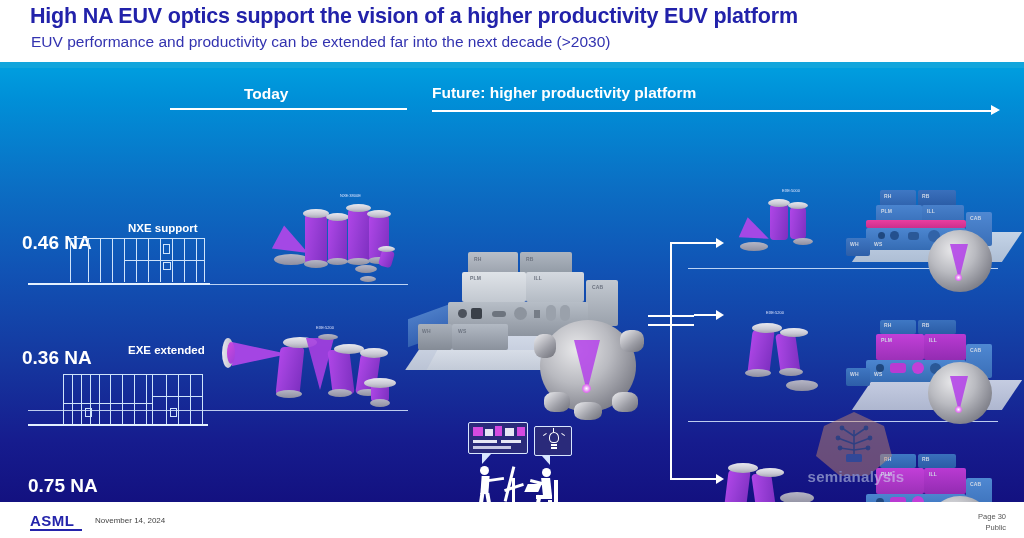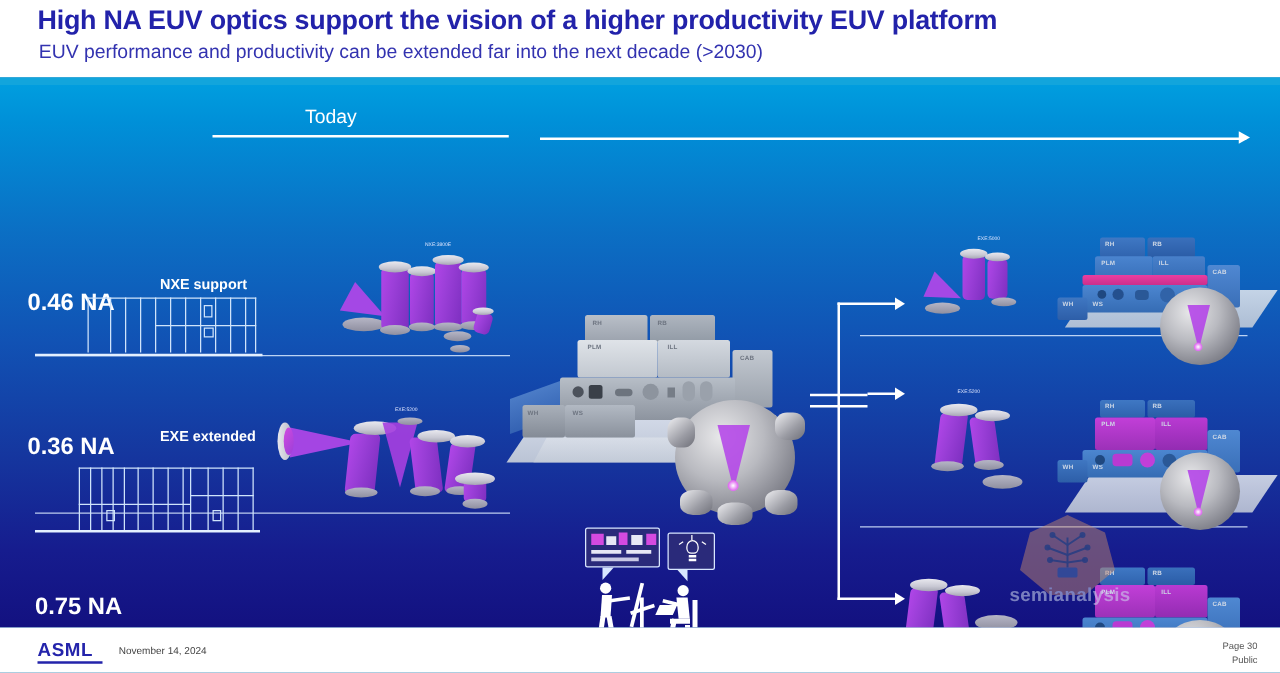--- a/index.html
+++ b/index.html
@@ -2,21 +2,21 @@
 <html><head>
 <meta charset="utf-8">
 <style>
   * { box-sizing: border-box; margin: 0; padding: 0; }
   html, body {
     width: 1024px; height: 538px;
     background: #ffffff;
     font-family: "Liberation Sans", sans-serif;
     overflow: hidden;
   }
-  #slide { position: relative; width: 1024px; height: 538px; background:#0369a1; }
+  #slide { position: relative; width: 1024px; height: 538px; background:#6d28d9; }
 
   
   .header { position:absolute; left:0; top:0; width:1024px; height:62px; background:#ffffff; }
   .title {
     position:absolute; left:30px; top:4px;
     font-size:21.5px; font-weight:bold; color:#2222aa;
     letter-spacing:-0.2px; white-space:nowrap;
   }
   .subtitle {
     position:absolute; left:31px; top:33px;
@@ -29,21 +29,21 @@
     position:absolute; left:0; top:62px; width:1024px; height:440px;
     background: linear-gradient(180deg,
        #00a0e0 0%, #0090d8 8%, #0b6fc4 28%, #1152b4 48%,
        #15379f 68%, #161c8e 86%, #131180 100%);
     overflow:hidden;
   }
   .top-cyan-band { position:absolute; left:0; top:0; width:1024px; height:6px; background:#12a5dc; }
 
   
   .col-head {
-    position:absolute; font-size:15.5px; font-weight:normal; color:#ffffff; white-space:nowrap;
+    position:absolute; font-size:15.5px; font-weight:bold; color:#ffffff; white-space:nowrap;
   }
   .head-today { left:244px; top:23px; }
   .head-future { left:432px; top:22px; }
 
   .head-rule { position:absolute; height:2px; background:#ffffff; }
   .rule-today { left:170px; top:46px; width:237px; }
   .rule-future { left:432px; top:48px; width:565px; }
   .rule-future-arrow {
     position:absolute; left:991px; top:43px;
     width:0;height:0;border-left:9px solid #fff;
@@ -152,20 +152,21 @@
     <div class="title">High NA EUV optics support the vision of a higher productivity EUV platform</div>
     <div class="subtitle">EUV performance and productivity can be extended far into the next decade (&gt;2030)</div>
   </div>
 
   <div class="body-area">
     <div class="top-cyan-band"></div>
 
     <div class="col-head head-today">Today</div>
     <div class="head-rule rule-today"></div>
 
+    <div class="col-head head-future">Future: higher productivity platform</div>
     <div class="head-rule rule-future"></div>
     <div class="rule-future-arrow"></div>
 
     <div class="row-sep" style="left:28px; top:222px; width:380px;"></div>
     <div class="row-sep" style="left:28px; top:348px; width:380px;"></div>
     <div class="row-sep" style="left:688px; top:206px; width:310px;"></div>
     <div class="row-sep" style="left:688px; top:359px; width:310px;"></div>
 
     <div class="na-label na-033">0.46 NA</div>
     <div class="plat-label plat-nxe">NXE support</div>

